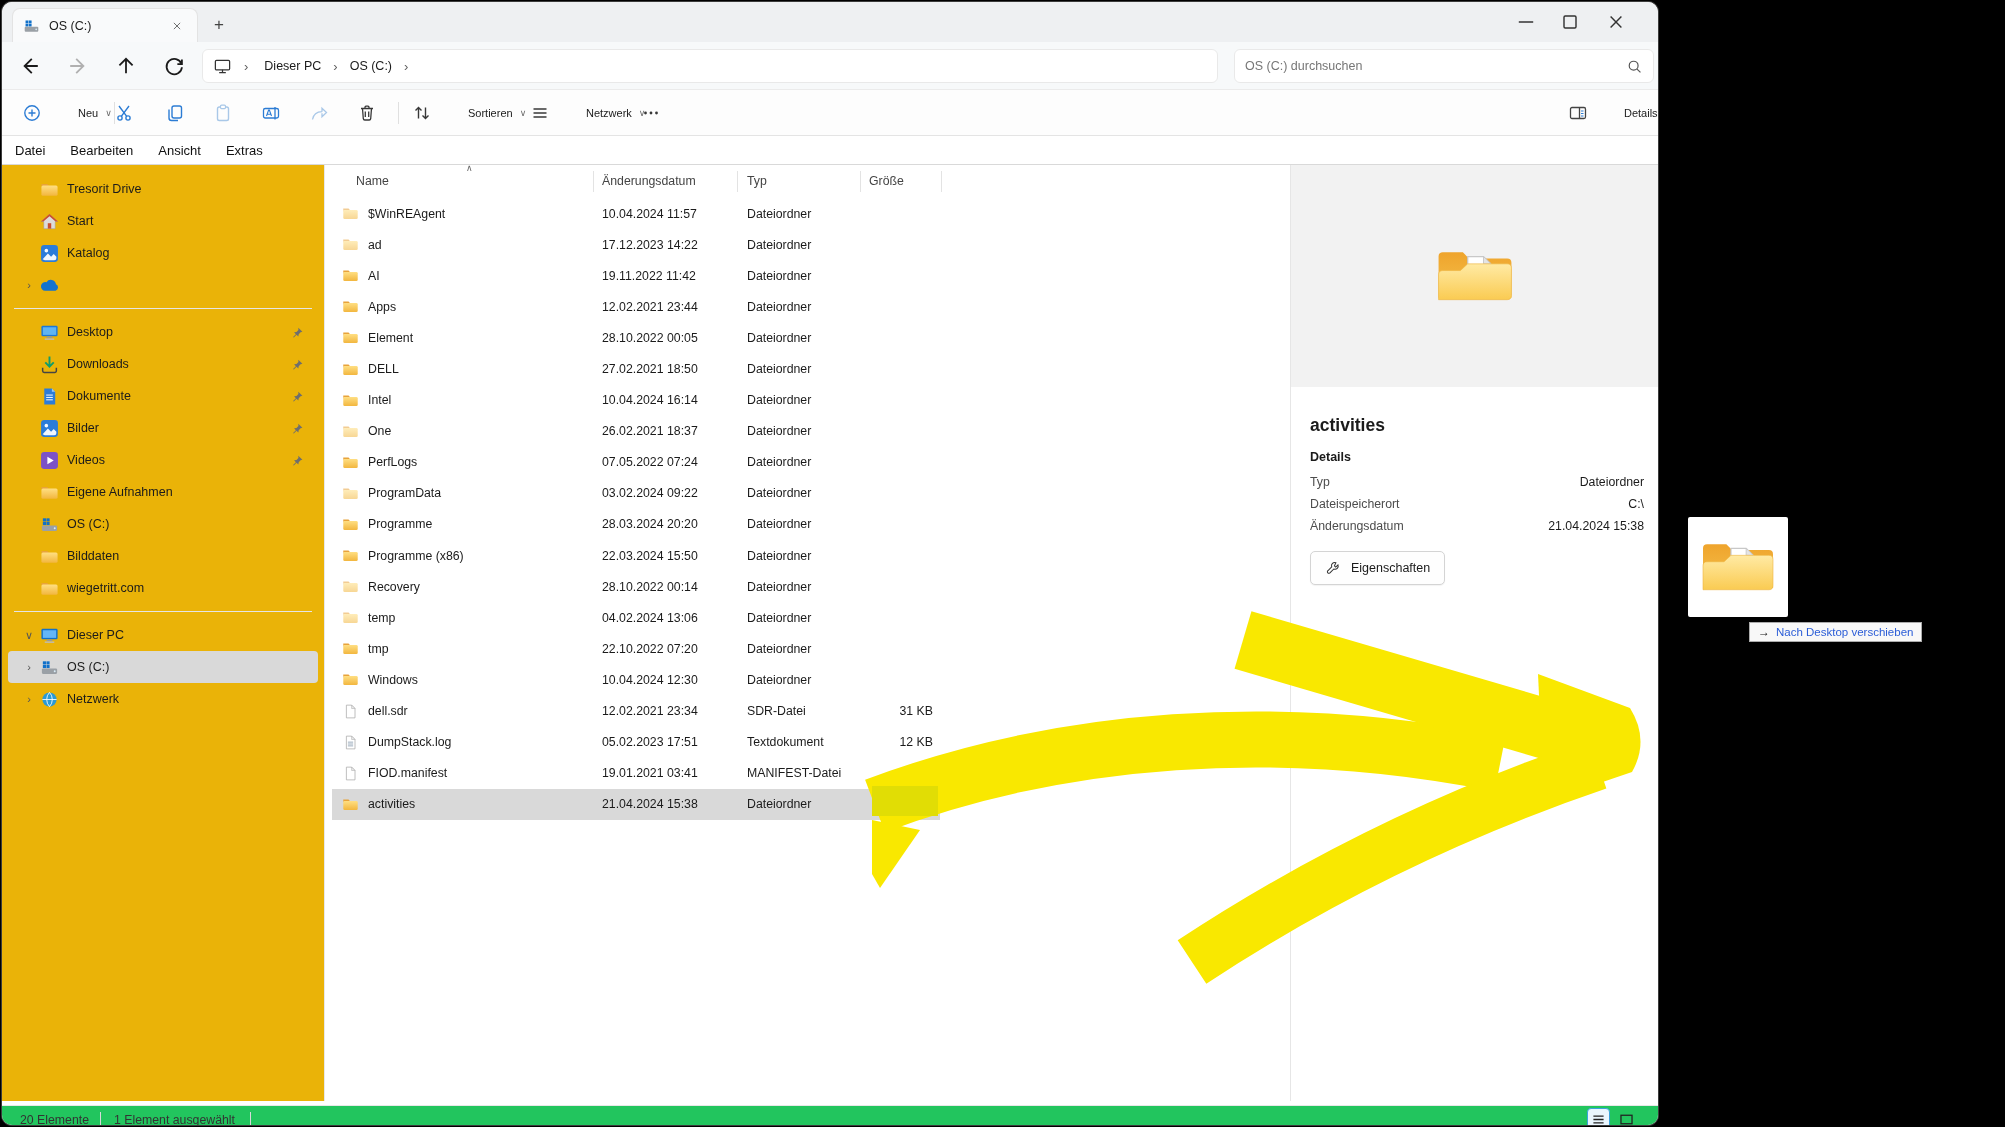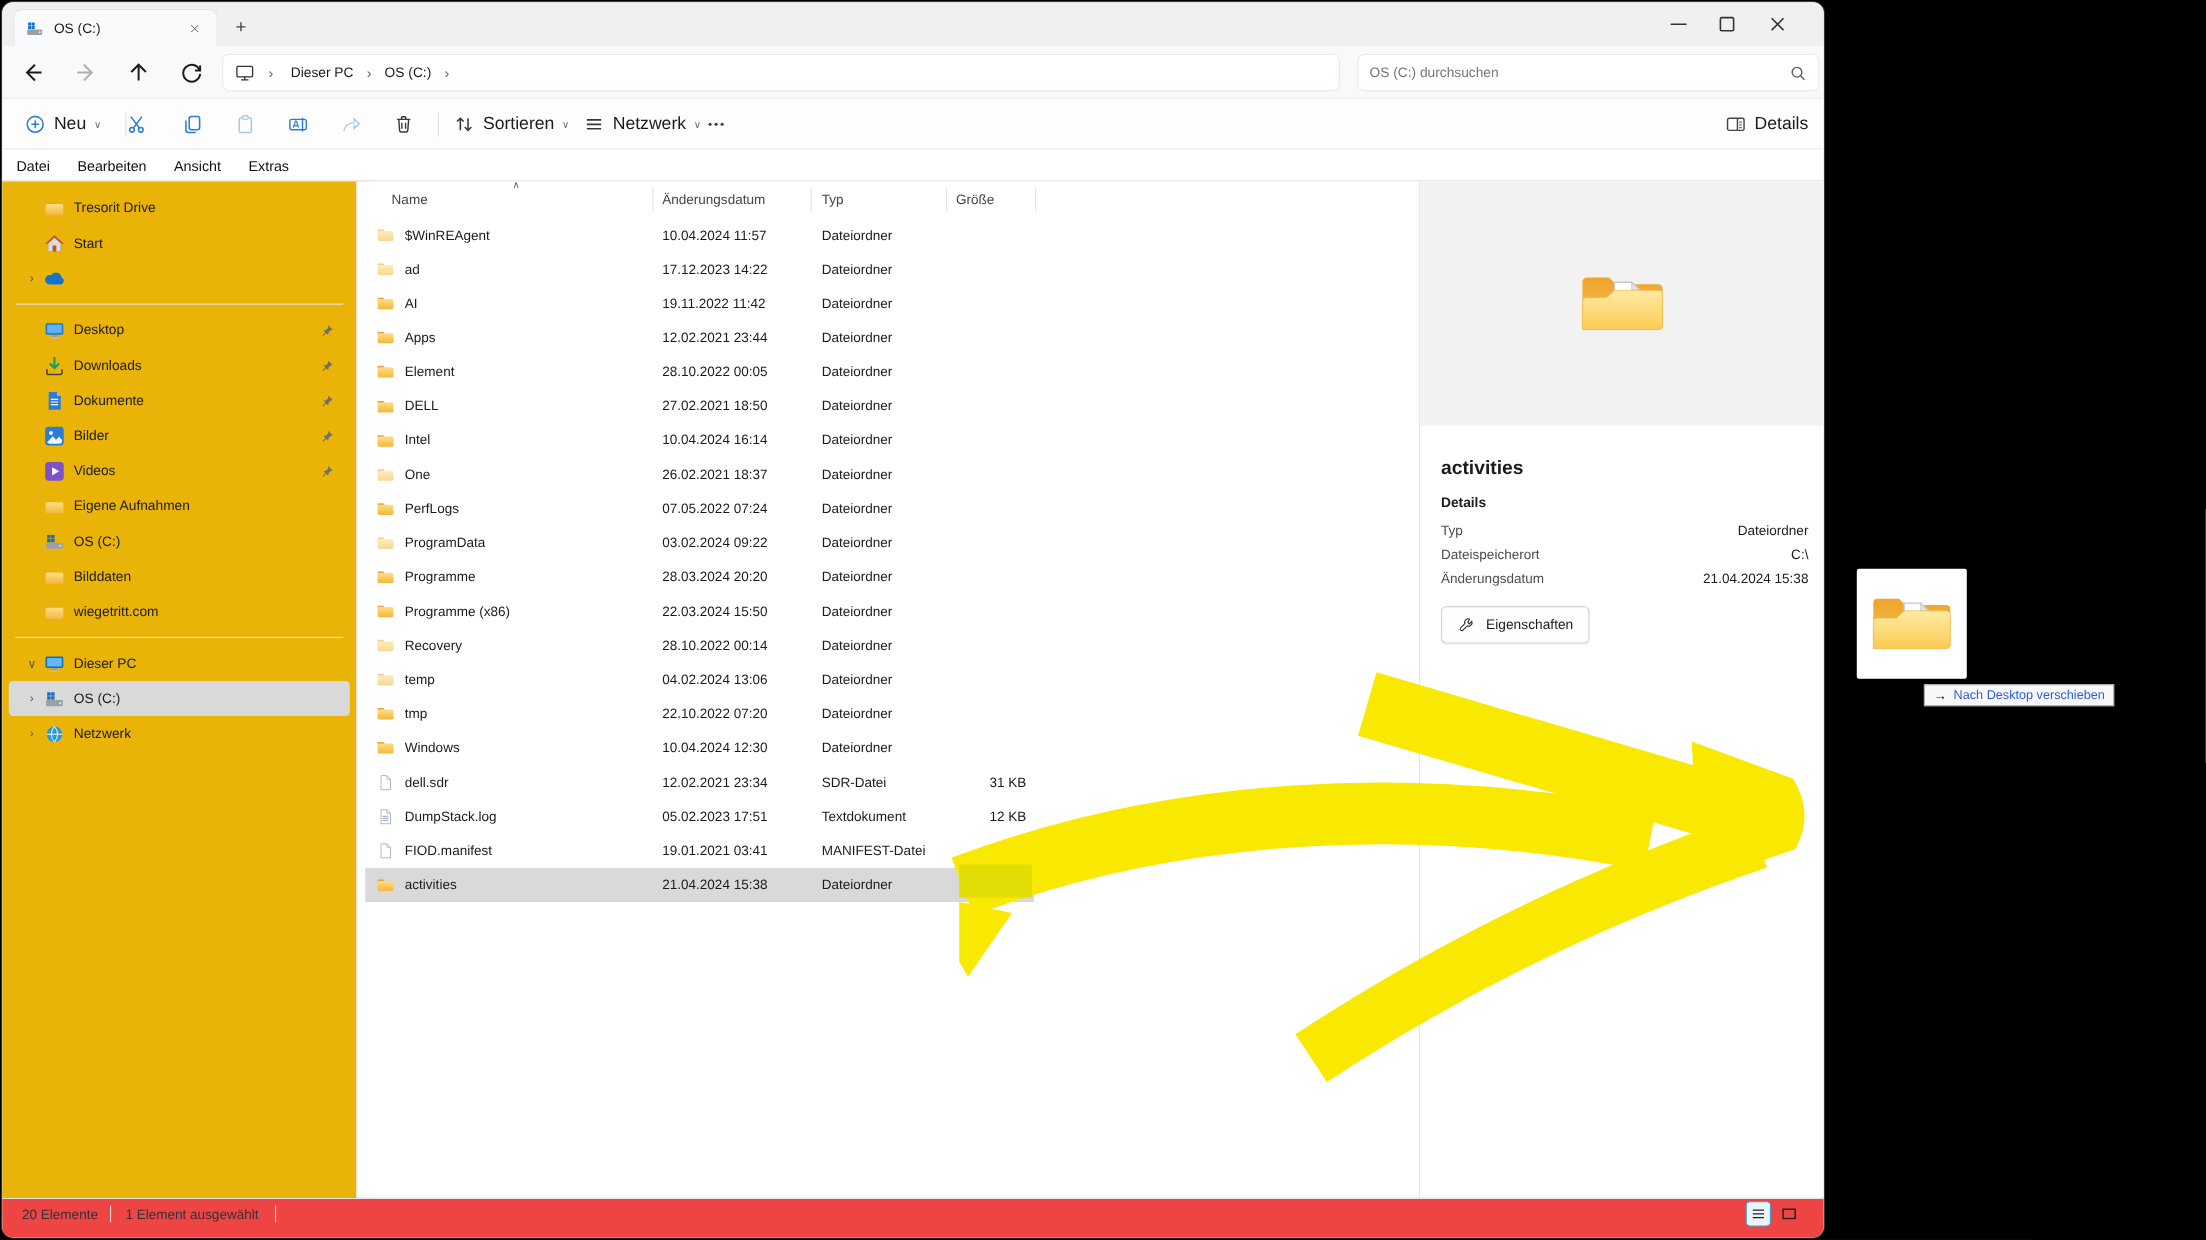--- a/index.html
+++ b/index.html
@@ -26,21 +26,21 @@
   .crumb-item { font-size:12.5px; color:#1b1b1b; padding:2px 4px; }
   .searchbox { position:absolute; left:1232px; top:7px; width:420px; height:34px; background:#fff; border:1px solid #e9e9e9; border-radius:6px; display:flex; align-items:center; padding:0 10px; }
   .searchbox input { border:none; outline:none; flex:1; font-size:12.5px; color:#1b1b1b; font-family:inherit; background:transparent; }
   .searchbox input::placeholder { color:#767676; }
   .searchbox svg { width:17px; height:17px; color:#555; }
 
   
   .cmdbar { position:absolute; left:0; top:88px; width:100%; height:46px; background:#fdfdfd; border-bottom:1px solid #e4e4e4; }
   .cmd { position:absolute; top:8px; height:30px; display:flex; align-items:center; gap:7px; border-radius:5px; padding:0 8px; }
   .cmd svg { width:20px; height:20px; }
-  .cmd .lbl { font-size:16px; color:#1b1b1b; }
+  .cmd .lbl { font-size:11px; color:#1b1b1b;margin-left:29px; }
   .ico-btn { position:absolute; top:8px; width:34px; height:30px; display:flex; align-items:center; justify-content:center; border-radius:5px; }
   .ico-btn svg { width:20px; height:20px; }
   .blue { color:#2c7cd4; } .pale { color:#a9c8e8; } .dark { color:#383838; }
   .vsep { position:absolute; top:12px; width:1px; height:22px; background:#e0e0e0; }
   .caret { font-size:9px; color:#6a6a6a; }
 
   
   .menubar { position:absolute; left:0; top:134px; width:100%; height:29px; background:#fff; border-bottom:1px solid #d9d9d9; display:flex; align-items:center; padding-left:13px; }
   .menu-item { font-size:13px; color:#111; padding:3px 11px 3px 0; margin-right:14px; }
 
@@ -81,21 +81,21 @@
   .preview svg { width:88px; height:68px; }
   .pane-title { position:absolute; left:19px; top:250px; font-size:17.5px; font-weight:700; color:#1b1b1b; }
   .pane-heading { position:absolute; left:19px; top:285px; font-size:12.5px; font-weight:700; color:#1b1b1b; }
   .pane-rows { position:absolute; left:19px; top:310px; width:334px; }
   .pane-row { display:flex; justify-content:space-between; height:22px; font-size:12.3px; }
   .pane-row .pl { color:#4d4d4d; } .pane-row .pv { color:#1b1b1b; }
   .props-btn { position:absolute; left:19px; top:386px; height:34px; padding:0 14px; display:flex; align-items:center; gap:9px; background:#fefefe; border:1px solid #d4d4d4; border-radius:5px; box-shadow:0 1px 1px rgba(0,0,0,.05); font-size:12.5px; color:#1b1b1b; }
   .props-btn svg { width:17px; height:17px; color:#333; }
 
   
-  .statusbar { position:absolute; left:0; bottom:0; width:100%; height:36px; background:#ef4444; border-top:1px solid #e8e8e8; }
+  .statusbar { position:absolute; left:0; bottom:0; width:100%; height:20px; background:#22c55e; border-top:1px solid #e8e8e8; }
   .st-text { position:absolute; top:7px; font-size:12.3px; color:#333; }
   .st-sep { position:absolute; top:6px; width:1px; height:15px; background:#d9d9d9; }
   .viewbtn { position:absolute; top:2px; width:23px; height:23px; border-radius:4px; display:flex; align-items:center; justify-content:center; color:#222; }
   .viewbtn svg { width:17px; height:17px; }
   .viewbtn.active { border:1.5px solid #3ba3dc; background:#eaf6fd; }
 
   
   .ghost { position:absolute; left:1688px; top:517px; width:100px; height:100px; background:#fff; border-radius:2px; display:flex; align-items:center; justify-content:center; z-index:10; }
   .ghost svg { width:84px; height:66px; }
   .droptip { position:absolute; left:1749px; top:622px; height:20px; background:#f8f8f8; border:1px solid #ababab; display:flex; align-items:center; padding:0 8px; gap:6px; z-index:11; box-shadow:1px 1px 2px rgba(0,0,0,.6); }
@@ -461,20 +461,30 @@
             <span class="chev"></span>
             <svg class="ic16">
               <use href="#i-home"></use>
             </svg>
             <span class="lbl">Start</span>
             <svg class="pin">
               <use href="#i-pin"></use>
             </svg>
           </div>
 
+          <div class="sb-item">
+            <span class="chev"></span>
+            <svg class="ic16">
+              <use href="#i-gallery"></use>
+            </svg>
+            <span class="lbl">Katalog</span>
+            <svg class="pin">
+              <use href="#i-pin"></use>
+            </svg>
+          </div>
 
           <div class="sb-item">
             <span class="chev">›</span>
             <svg class="ic16">
               <use href="#i-cloud"></use>
             </svg>
             <span class="lbl"></span>
             <svg class="pin">
               <use href="#i-pin"></use>
             </svg>

